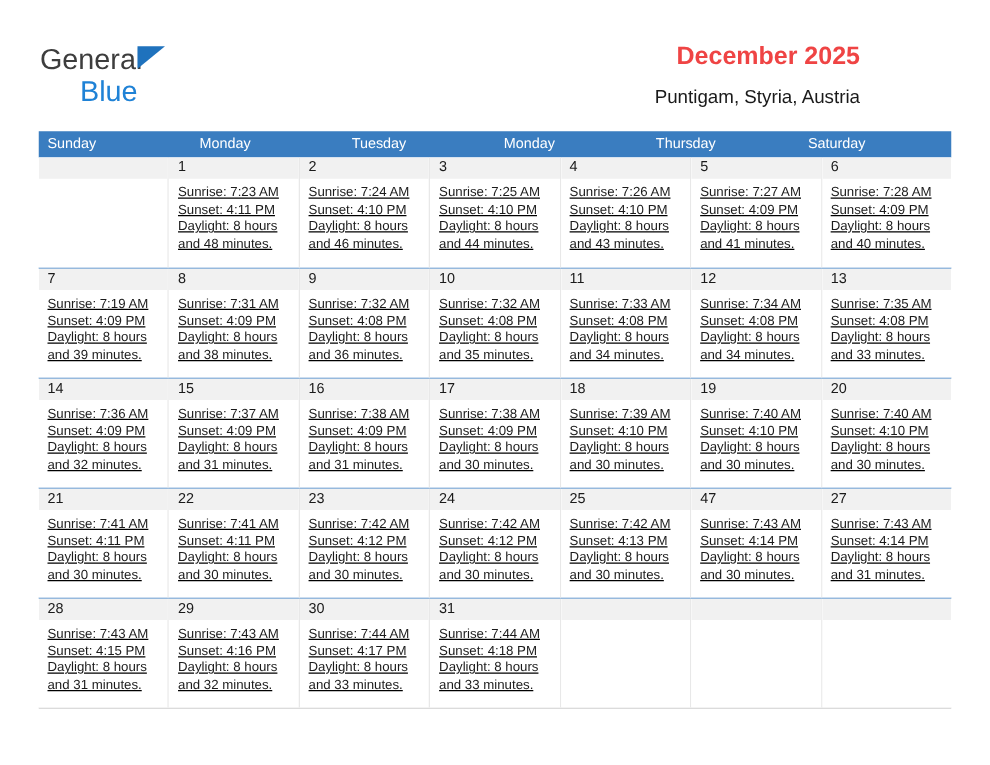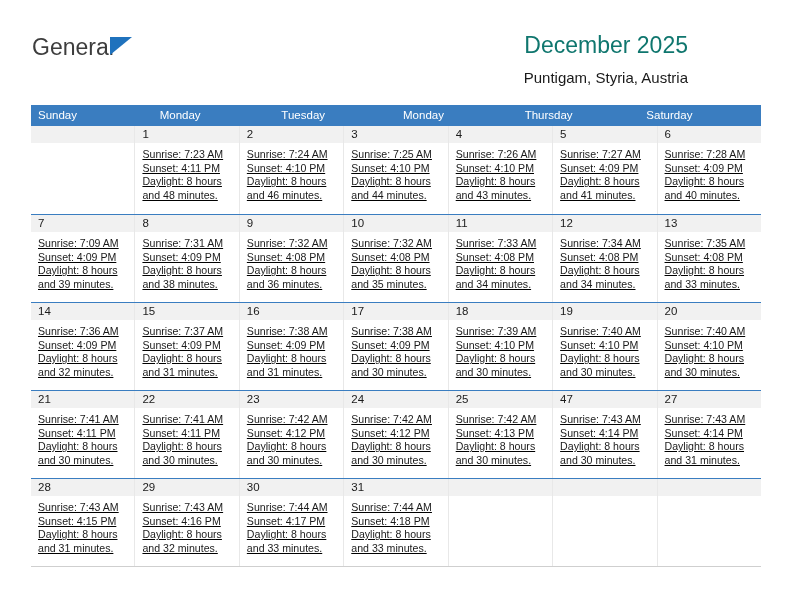--- a/index.html
+++ b/index.html
@@ -67,24 +67,24 @@
     color: #1f82d6;
   }
 
   .title-block {
     position: absolute;
     right: 0;
     top: 0;
     text-align: right;
   }
   .cal-title {
-    font-size: 23px;
+    font-size: 20px;
     line-height: 34px;
-    color: #0f766e;
-    font-weight: normal;
+    color: #ef4444;
+    font-weight: bold;
     white-space: nowrap;
   }
   .cal-subtitle {
     margin-top: 6px;
     font-size: 15px;
     line-height: 19px;
     color: #1a1a1a;
     white-space: nowrap;
   }
 
@@ -169,20 +169,21 @@
 
 <div class="page">
 
   <div class="header">
 
     <div class="brand">
       <div class="brand-row1">
         <span class="brand-general">General</span>
         <span class="brand-triangle"></span>
       </div>
+      <div class="brand-row2">Blue</div>
     </div>
 
     <div class="title-block">
       <div class="cal-title">December 2025</div>
       <div class="cal-subtitle">Puntigam, Styria, Austria</div>
     </div>
 
   </div>
 
   <div class="calendar">
@@ -251,21 +252,21 @@
               <div class="day-line">Sunset: 4:09 PM</div>
               <div class="day-line">Daylight: 8 hours</div>
               <div class="day-line">and 40 minutes.</div>
             </div>
           </div>
         </div>
         <div class="week-row">
           <div class="day-cell">
             <div class="day-number-band">7</div>
             <div class="day-body">
-              <div class="day-line">Sunrise: 7:09 AM</div>
+              <div class="day-line">Sunrise: 7:19 AM</div>
               <div class="day-line">Sunset: 4:09 PM</div>
               <div class="day-line">Daylight: 8 hours</div>
               <div class="day-line">and 39 minutes.</div>
             </div>
           </div>
           <div class="day-cell">
             <div class="day-number-band">8</div>
             <div class="day-body">
               <div class="day-line">Sunrise: 7:31 AM</div>
               <div class="day-line">Sunset: 4:09 PM</div>

